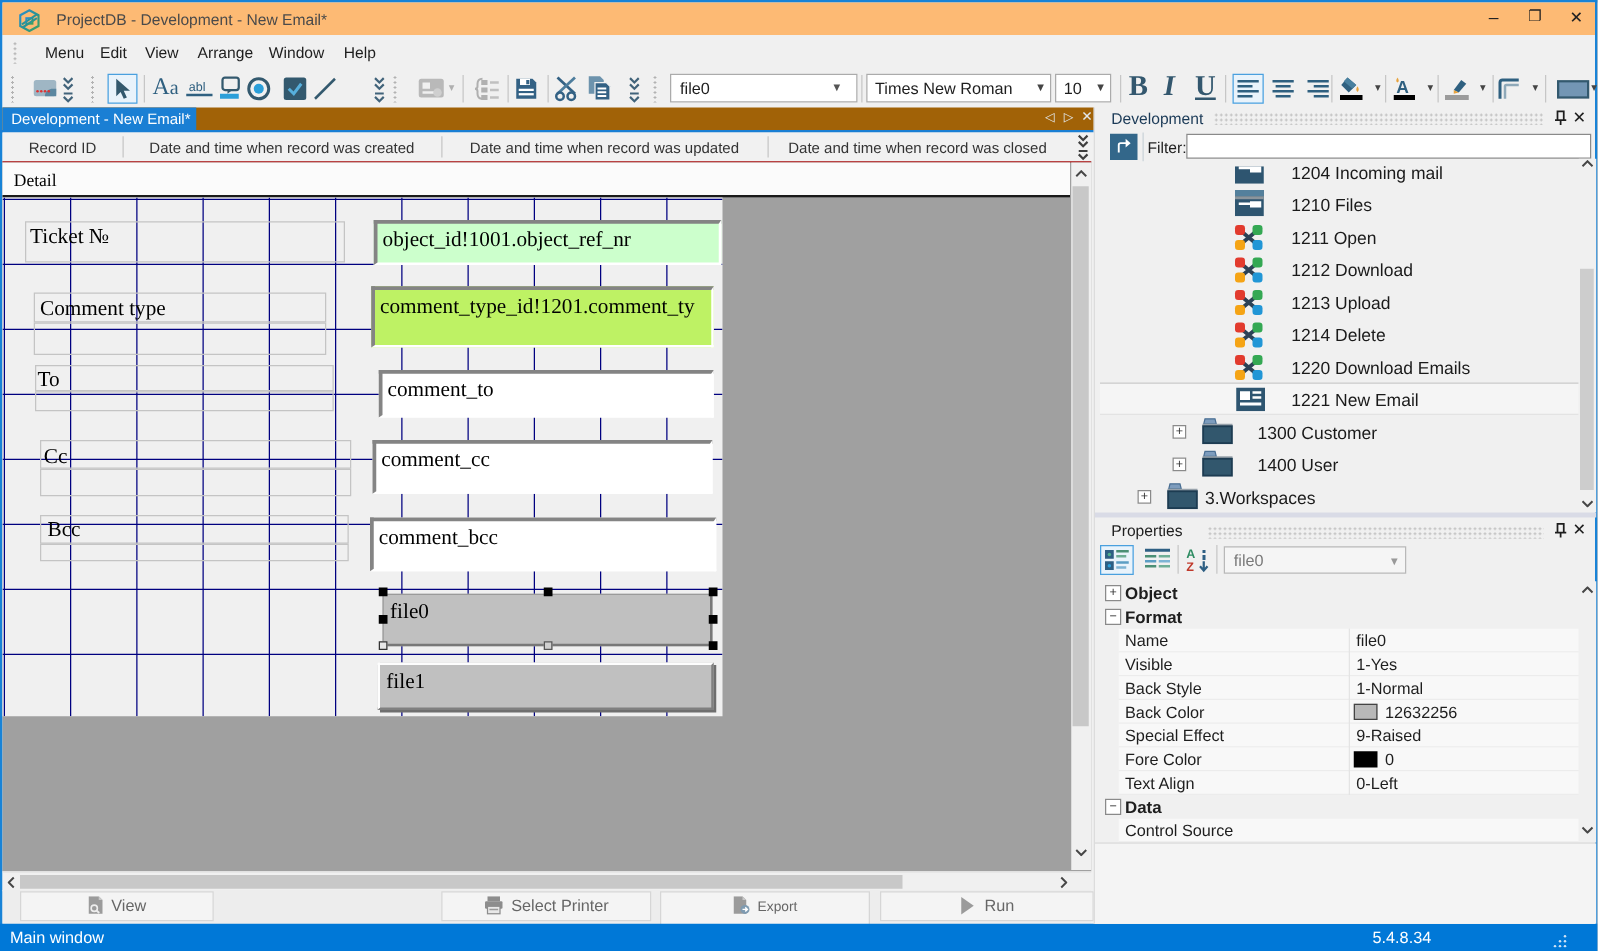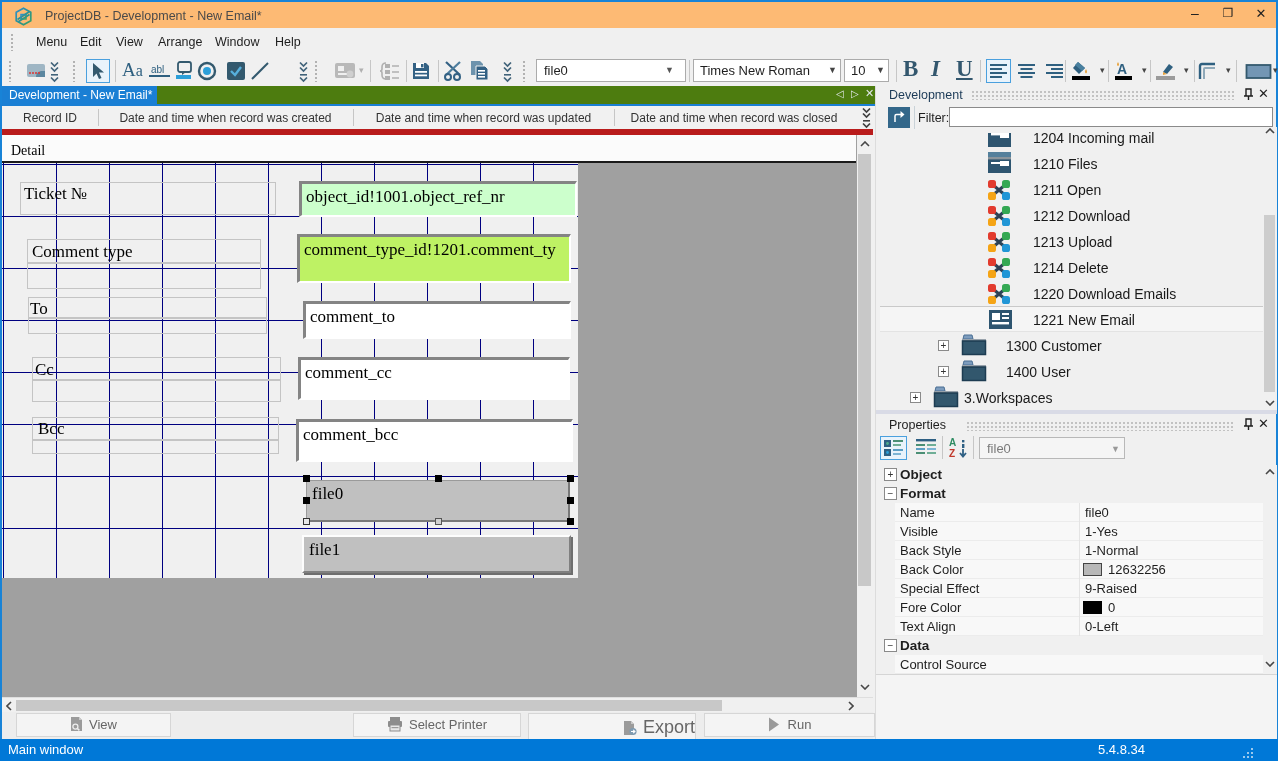--- a/index.html
+++ b/index.html
@@ -243,21 +243,21 @@
   </svg>
   <div class="abs" style="left:1224px;top:9px;color:#444;font-size:9px;">▾</div>
   <div class="abs vsep" style="left:1234px;top:4px;height:22px;"></div>
 
   <svg class="abs" style="left:1243px;top:4px;" width="27" height="22" viewBox="0 0 27 22">
     <rect x="1.5" y="5" width="24" height="13" fill="#7396b4" stroke="#33596e" stroke-width="1.8"></rect>
   </svg>
   <div class="abs" style="left:1271px;top:9px;color:#444;font-size:9px;">▾</div>
 </div>
 
-<div class="abs" style="left:2px;top:86px;width:873px;height:18px;background:#4d7c0f;">
+<div class="abs" style="left:2px;top:86px;width:873px;height:18px;background:#a16207;">
   <div class="abs" style="left:0;top:0;width:155px;height:18px;background:#1a7fd4;color:#fff;font-size:12px;padding-top:2px;box-sizing:border-box;padding-left:7px;">Development - New Email*</div>
   <div class="abs" style="left:834px;top:2px;color:#e3e8ec;font-size:10px;">◁</div>
   <div class="abs" style="left:849px;top:2px;color:#e3e8ec;font-size:10px;">▷</div>
   <div class="abs" style="left:863px;top:1px;color:#e3e8ec;font-size:11px;">✕</div>
 </div>
 <div class="abs" style="left:0px;top:104px;width:875px;height:2px;background:#1a7fd4;"></div>
 
 <div class="abs" id="colheaders" style="left:2px;top:106px;width:873px;height:23px;background:#f1f1f1;">
   <div class="abs" style="left:0;top:0;width:96px;height:23px;text-align:center;font-size:12px;color:#333;padding-top:5px;box-sizing:border-box;">Record ID</div>
   <div class="abs vsep" style="left:96px;top:3px;height:17px;"></div>
@@ -266,21 +266,21 @@
   <div class="abs" style="left:351px;top:0;width:261px;height:23px;text-align:center;font-size:12px;color:#333;padding-top:5px;box-sizing:border-box;">Date and time when record was updated</div>
   <div class="abs vsep" style="left:612px;top:3px;height:17px;"></div>
   <div class="abs" style="left:612px;top:0;width:240px;height:23px;text-align:center;font-size:12px;color:#333;padding-top:5px;box-sizing:border-box;">Date and time when record was closed</div>
   <svg class="abs" style="left:859px;top:1px;" width="11" height="22" viewBox="0 0 11 22">
       <path d="M2 1.5 L5.5 5 L9 1.5 M2 6.5 L5.5 10 L9 6.5" fill="none" stroke="#3f3f3f" stroke-width="1.7"></path>
       <rect x="2" y="13" width="7" height="1.6" fill="#3f3f3f"></rect>
       <path d="M2 16.5 L5.5 20 L9 16.5" fill="none" stroke="#3f3f3f" stroke-width="1.7"></path>
     </svg>
 </div>
 
-<div class="abs" id="design" style="left:2px;top:129px;width:871px;height:568px;background:#a0a0a0;border-top:6px solid #b91c1c;box-sizing:border-box;">
+<div class="abs" id="design" style="left:2px;top:129px;width:871px;height:568px;background:#a0a0a0;border-top:1px solid #b91c1c;box-sizing:border-box;">
 
   <div class="abs" style="left:0;top:0;width:854px;height:28px;background:#fbfbfb;border-bottom:2px solid #1a1a1a;box-sizing:border-box;">
     <div class="abs serif" style="left:9px;top:8px;font-size:14px;color:#000;">Detail</div>
   </div>
 
   <div class="abs" id="form" style="left:0;top:28px;width:576px;height:415px;background:#f0f0f0;overflow:hidden;">
 
     <div class="abs navyV" style="left:1px;top:0;height:415px;"></div>
     <div class="abs navyV" style="left:54px;top:0;height:415px;"></div>
     <div class="abs navyV" style="left:107px;top:0;height:415px;"></div>
@@ -364,21 +364,21 @@
         <path d="M9 0 L9 3 L12 3 Z" fill="#c9c9c9"></path>
         <circle cx="5.4" cy="9.6" r="2.5" fill="none" stroke="#ededed" stroke-width="1.3"></circle>
         <path d="M7.2 11.4 L9.4 13.4" stroke="#ededed" stroke-width="1.5"></path>
       </svg>View</div>
   <div class="abs" style="left:351px;top:1px;width:168px;height:24px;background:#f4f4f4;border:1px solid #d6d6d6;box-sizing:border-box;text-align:center;font-size:13px;color:#666;padding-top:3px;"><svg style="vertical-align:-3px;margin-right:6px;" width="16" height="15" viewBox="0 0 16 15">
         <rect x="3" y="0" width="10" height="4" fill="#8d8d8d"></rect>
         <rect x="1" y="4" width="14" height="6" rx="1" fill="#8d8d8d"></rect>
         <rect x="3" y="8" width="10" height="6" fill="#e8e8e8" stroke="#8d8d8d" stroke-width="1"></rect>
         <rect x="4.5" y="10" width="7" height="1.2" fill="#9b9b9b"></rect>
       </svg>Select Printer</div>
-  <div class="abs" style="left:526px;top:1px;width:168px;height:38px;background:#f4f4f4;border:1px solid #d6d6d6;box-sizing:border-box;text-align:right;font-size:18px;color:#666;padding-top:3px;"><svg style="vertical-align:-3px;margin-right:6px;" width="14" height="15" viewBox="0 0 14 15">
+  <div class="abs" style="left:526px;top:1px;width:168px;height:38px;background:#f4f4f4;border:1px solid #d6d6d6;box-sizing:border-box;text-align:center;font-size:11px;color:#666;padding-top:3px;"><svg style="vertical-align:-3px;margin-right:6px;" width="14" height="15" viewBox="0 0 14 15">
         <path d="M1 0 L8 0 L11 3 L11 14 L1 14 Z" fill="#9b9b9b"></path>
         <path d="M8 0 L8 3 L11 3 Z" fill="#c9c9c9"></path>
         <circle cx="10" cy="10.5" r="3.6" fill="#7f9bb1"></circle>
         <path d="M8 10.5 L11.5 10.5 M10.2 8.9 L11.9 10.5 L10.2 12.1" stroke="#fff" stroke-width="1.1" fill="none"></path>
       </svg>Export</div>
   <div class="abs" style="left:702px;top:1px;width:171px;height:24px;background:#f4f4f4;border:1px solid #d6d6d6;box-sizing:border-box;text-align:center;font-size:13px;color:#666;padding-top:3px;"><svg style="vertical-align:-3px;margin-right:8px;" width="12" height="15" viewBox="0 0 12 15">
         <path d="M1 0.5 L11 7.5 L1 14.5 Z" fill="#9a9a9a"></path>
       </svg>Run</div>
 </div>
 

